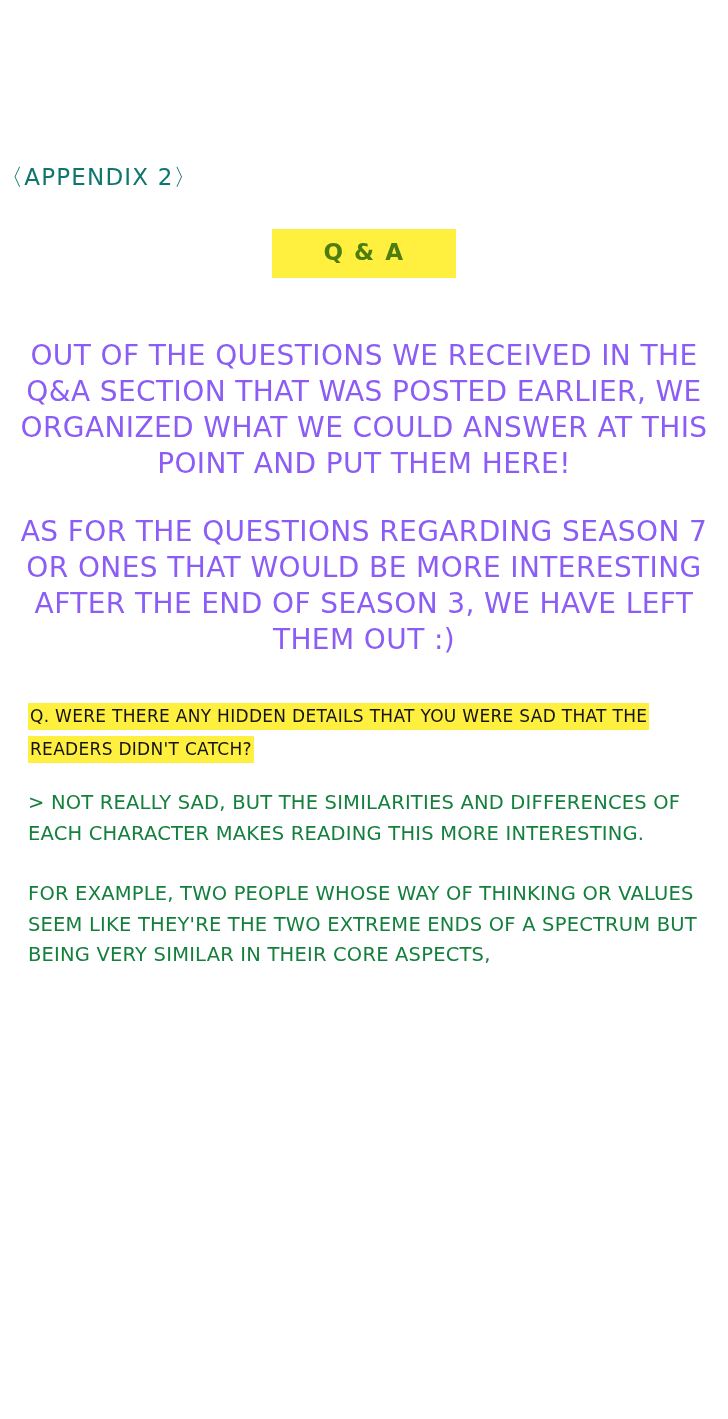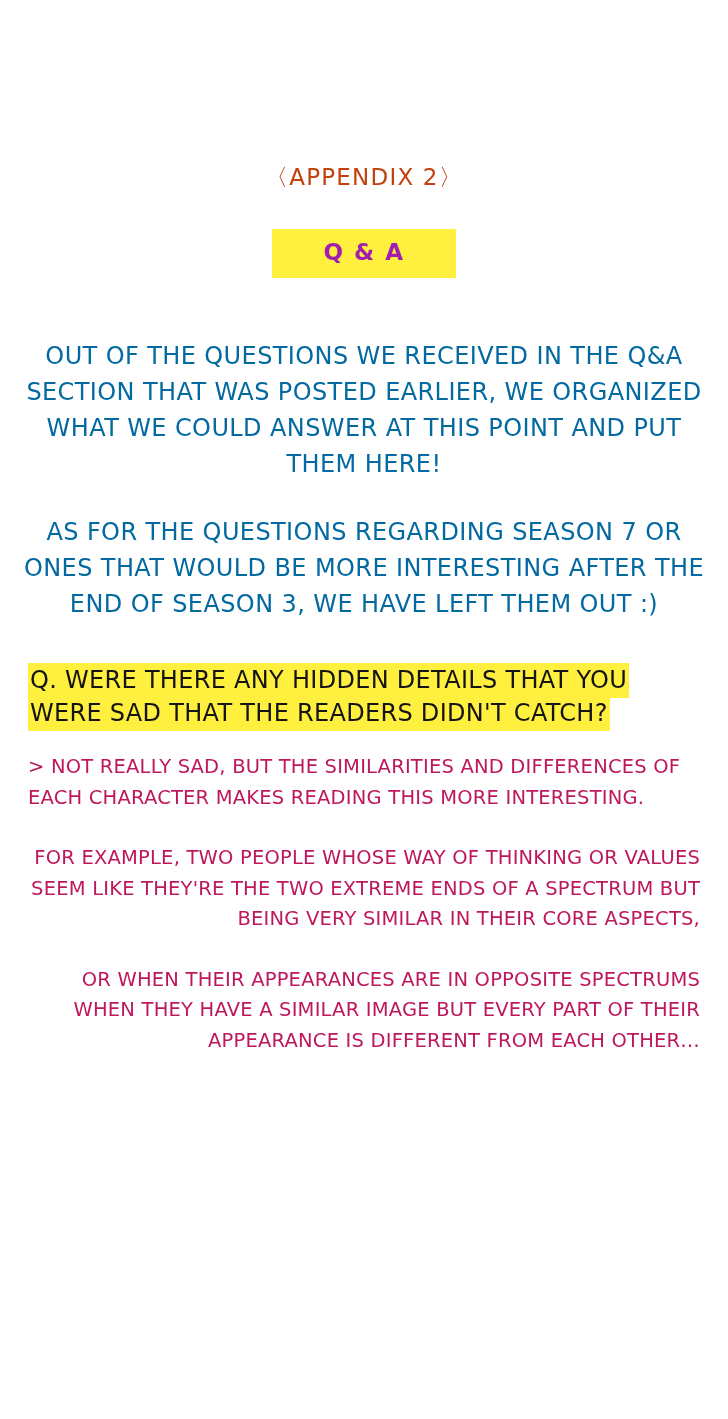--- a/index.html
+++ b/index.html
@@ -16,65 +16,64 @@
   }
   .page {
     position: relative;
     width: 728px;
     height: 1419px;
     background: #ffffff;
     box-sizing: border-box;
   }
 
   .appendix-label {
-    text-align: center;
     font-size: 23px;
     letter-spacing: 1.2px;
-    color: #c2410c;
+    color: #0f766e;
     margin-top: 162px;
     font-weight: 500;
   }
 
   .qa-title-wrap {
     display: flex;
     justify-content: center;
     margin-top: 36px;
   }
   .qa-title {
     background: #ffef3f;
-    color: #a21caf;
+    color: #4d7c0f;
     font-size: 23px;
     font-weight: 700;
     letter-spacing: 1.5px;
     padding: 12px 52px 14px 52px;
     line-height: 1;
   }
 
   .intro {
     margin-top: 60px;
     text-align: center;
-    font-size: 24px;
+    font-size: 28px;
     line-height: 36px;
     letter-spacing: 0.4px;
-    color: #0369a1;
+    color: #8b5cf6;
     padding: 0 18px;
   }
   .intro p {
     margin: 0;
   }
   .intro p + p {
     margin-top: 32px;
   }
 
   .qa-block {
     margin-top: 42px;
   }
 
   .question {
-    font-size: 24px;
+    font-size: 17px;
     line-height: 33px;
     letter-spacing: 0.3px;
     color: #141414;
     font-weight: 500;
     padding: 0 28px;
   }
   .question span.hl {
     background: #ffef3f;
     box-decoration-break: clone;
     -webkit-box-decoration-break: clone;
@@ -83,25 +82,24 @@
 
   .answer {
     padding: 0 28px;
     margin-top: 22px;
   }
   .answer p {
     margin: 0;
     font-size: 19.5px;
     line-height: 30.5px;
     letter-spacing: 0.2px;
-    color: #be185d;
+    color: #15803d;
   }
   .answer p + p {
     margin-top: 30px;
-    text-align: right;
   }
 
   .qa-block.second {
     margin-top: 34px;
   }
   .qa-block.second .answer {
     margin-top: 24px;
   }
 </style>
 </head>
@@ -120,18 +118,17 @@
     <p>AS FOR THE QUESTIONS REGARDING SEASON 7 OR ONES THAT WOULD BE MORE INTERESTING AFTER THE END OF SEASON 3, WE HAVE LEFT THEM OUT :)</p>
   </div>
 
   <div class="qa-block first">
     <div class="question">
       <span class="hl">Q. WERE THERE ANY HIDDEN DETAILS THAT YOU WERE SAD THAT THE READERS DIDN'T CATCH?</span>
     </div>
     <div class="answer">
       <p>&gt; NOT REALLY SAD, BUT THE SIMILARITIES AND DIFFERENCES OF EACH CHARACTER MAKES READING THIS MORE INTERESTING.</p>
       <p>FOR EXAMPLE, TWO PEOPLE WHOSE WAY OF THINKING OR VALUES SEEM LIKE THEY'RE THE TWO EXTREME ENDS OF A SPECTRUM BUT BEING VERY SIMILAR IN THEIR CORE ASPECTS,</p>
-      <p>OR WHEN THEIR APPEARANCES ARE IN OPPOSITE SPECTRUMS WHEN THEY HAVE A SIMILAR IMAGE BUT EVERY PART OF THEIR APPEARANCE IS DIFFERENT FROM EACH OTHER…</p>
     </div>
   </div>
 
 
 </div>
 
 </body></html>

